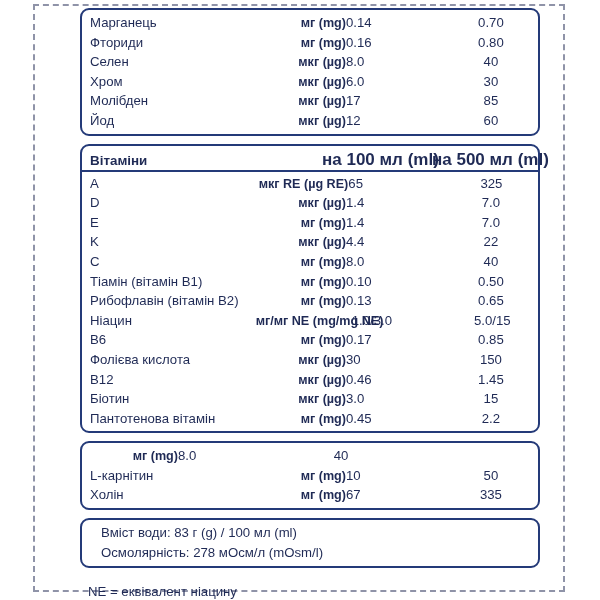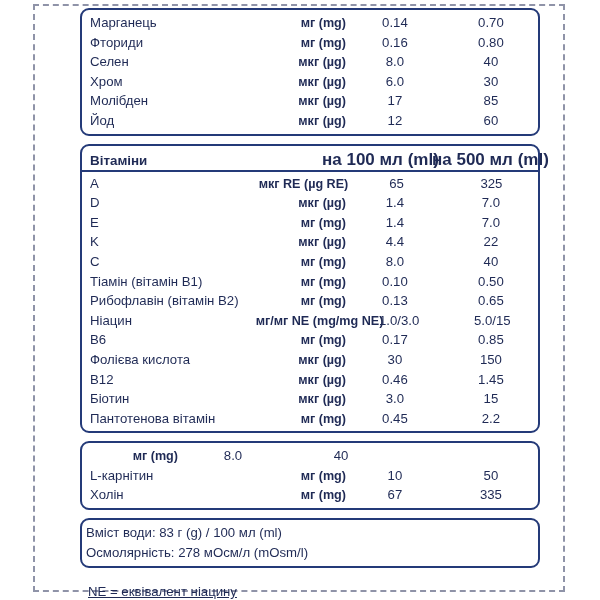--- a/index.html
+++ b/index.html
@@ -62,21 +62,21 @@
   }
   .c-unit {
     width: 96px;
     text-align: right;
     font-size: 12.6px;
     box-sizing: border-box;
     font-weight: bold;
   }
   .c-v1 {
     width: 110px;
-    text-align: center;
+    text-align: left;
     font-size: 13.2px;
     box-sizing: border-box;
   }
   .c-v2 {
     width: 106px;
     text-align: center;
     font-size: 13.2px;
     box-sizing: border-box;
   }
 
@@ -91,28 +91,27 @@
     margin-bottom: 2px;
     white-space: nowrap;
   }
   .hdr .c-name { font-size: 13.4px; }
   .hdr .c-unit { font-size: 13.4px; }
   .hdr .c-v1, .hdr .c-v2 { font-size: 17px; }
 
   .noteline {
     font-size: 13.2px;
     line-height: 20px;
-    padding-left: 4px;
+    padding-left: 19px;
     white-space: nowrap;
   }
 
   #footnotes {
     margin-top: 14px;
     padding-left: 8px;
-    text-decoration: underline;
   }
   .fn {
     font-size: 13.2px;
     line-height: 19.4px;
     white-space: nowrap;
   }
 </style>
 </head>
 <body>
 

